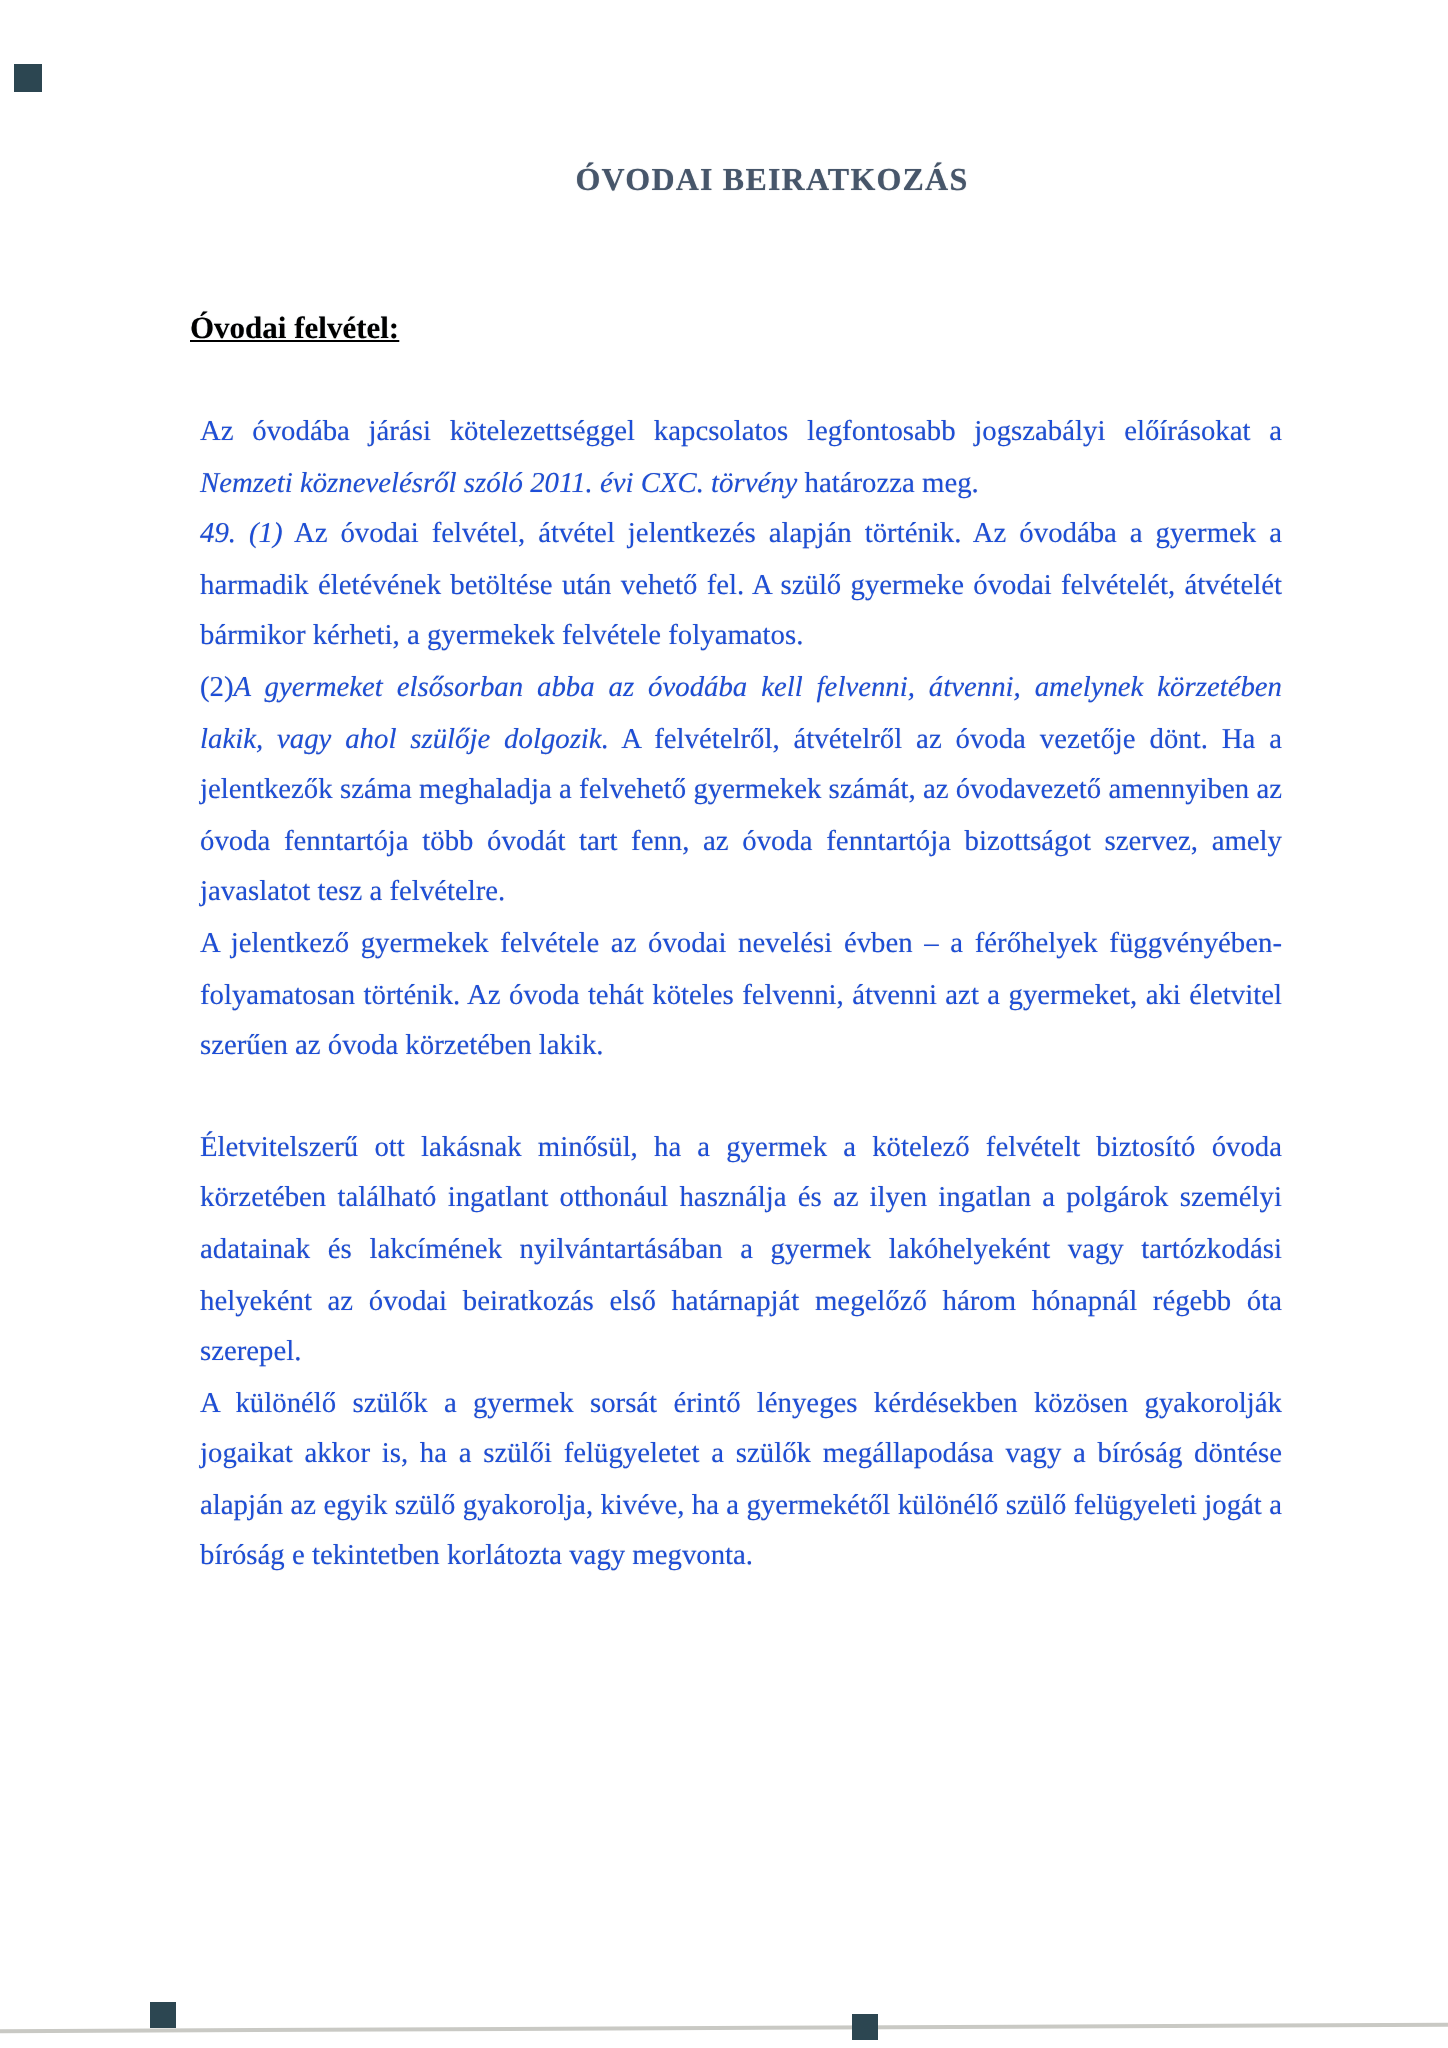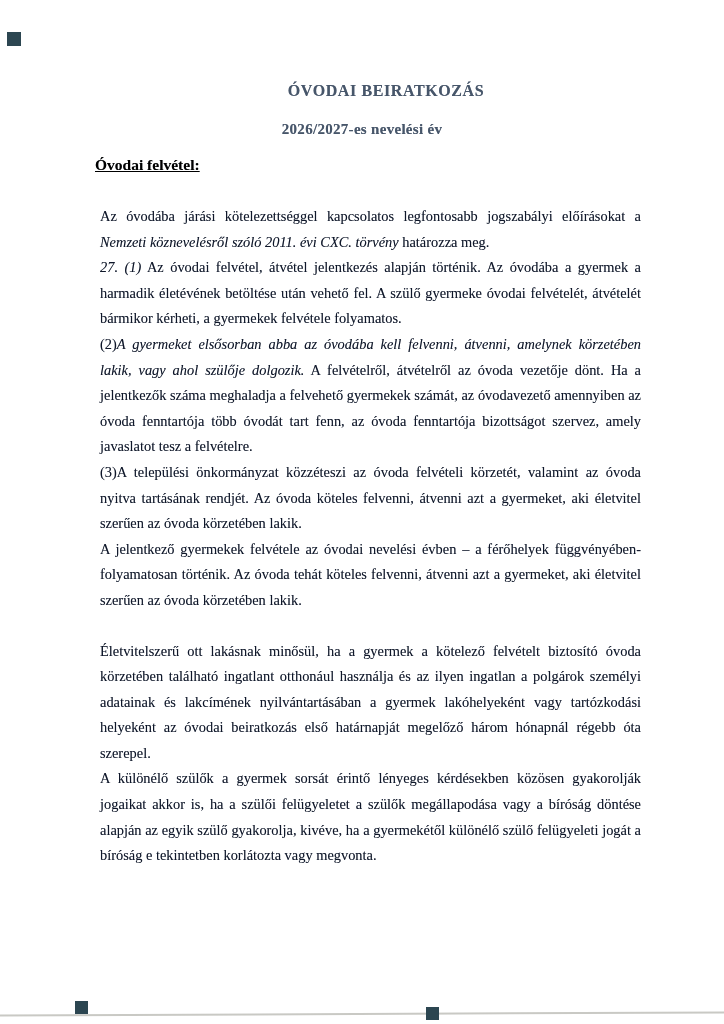--- a/index.html
+++ b/index.html
@@ -55,21 +55,21 @@
     text-shadow: 0 0 0.5px rgba(65, 78, 92, 0.5);
   }
   .body-text {
     position: absolute;
     top: 204px;
     left: 100px;
     width: 541px;
     font-size: 14.4px;
     line-height: 25.6px;
     text-align: justify;
-    color: #0f172a;
+    color: #1d4ed8;
     text-shadow: 0 0 0.45px rgba(61, 71, 82, 0.45);
   }
   .body-text p {
     margin: 0;
   }
   .body-text p.gap-before {
     margin-top: 25px;
   }
   .body-text em {
     font-style: italic;
@@ -94,29 +94,27 @@
 </style>
 </head>
 <body>
 
 <div class="page" style="background: rgb(255, 255, 255);">
 
   <div class="scan-mark mark-tl" style="background: rgb(44, 70, 81);"></div>
 
   <h1 class="doc-title">ÓVODAI BEIRATKOZÁS</h1>
 
-  <h2 class="doc-subtitle">2026/2027-es nevelési év</h2>
 
   <h3 class="section-heading">Óvodai felvétel:</h3>
 
   <div class="body-text" id="paragraphs">
       <p><span>Az óvodába járási kötelezettséggel kapcsolatos legfontosabb jogszabályi előírásokat a </span><em>Nemzeti köznevelésről szóló 2011. évi CXC. törvény</em><span> határozza meg.</span></p>
-      <p><em>27. (1)</em><span> Az óvodai felvétel, átvétel jelentkezés alapján történik. Az óvodába a gyermek a harmadik életévének betöltése után vehető fel. A szülő gyermeke óvodai felvételét, átvételét bármikor kérheti, a gyermekek felvétele folyamatos.</span></p>
+      <p><em>49. (1)</em><span> Az óvodai felvétel, átvétel jelentkezés alapján történik. Az óvodába a gyermek a harmadik életévének betöltése után vehető fel. A szülő gyermeke óvodai felvételét, átvételét bármikor kérheti, a gyermekek felvétele folyamatos.</span></p>
       <p><span>(2)</span><em>A gyermeket elsősorban abba az óvodába kell felvenni, átvenni, amelynek körzetében lakik, vagy ahol szülője dolgozik.</em><span> A felvételről, átvételről az óvoda vezetője dönt. Ha a jelentkezők száma meghaladja a felvehető gyermekek számát, az óvodavezető amennyiben az óvoda fenntartója több óvodát tart fenn, az óvoda fenntartója bizottságot szervez, amely javaslatot tesz a felvételre.</span></p>
-      <p><span>(3)A települési önkormányzat közzéteszi az óvoda felvételi körzetét, valamint az óvoda nyitva tartásának rendjét. Az óvoda köteles felvenni, átvenni azt a gyermeket, aki életvitel szerűen az óvoda körzetében lakik.</span></p>
       <p><span>A jelentkező gyermekek felvétele az óvodai nevelési évben – a férőhelyek függvényében- folyamatosan történik. Az óvoda tehát köteles felvenni, átvenni azt a gyermeket, aki életvitel szerűen az óvoda körzetében lakik.</span></p>
       <p class="gap-before"><span>Életvitelszerű ott lakásnak minősül, ha a gyermek a kötelező felvételt biztosító óvoda körzetében található ingatlant otthonául használja és az ilyen ingatlan a polgárok személyi adatainak és lakcímének nyilvántartásában a gyermek lakóhelyeként vagy tartózkodási helyeként az óvodai beiratkozás első határnapját megelőző három hónapnál régebb óta szerepel.</span></p>
       <p><span>A különélő szülők a gyermek sorsát érintő lényeges kérdésekben közösen gyakorolják jogaikat akkor is, ha a szülői felügyeletet a szülők megállapodása vagy a bíróság döntése alapján az egyik szülő gyakorolja, kivéve, ha a gyermekétől különélő szülő felügyeleti jogát a bíróság e tekintetben korlátozta vagy megvonta.</span></p>
     </div>
 
   <div class="scan-line" style="background: rgb(201, 201, 196);"></div>
   <div class="scan-mark mark-bl" style="background: rgb(44, 70, 81);"></div>
   <div class="scan-mark mark-bc" style="background: rgb(44, 70, 81);"></div>
 
 </div>

